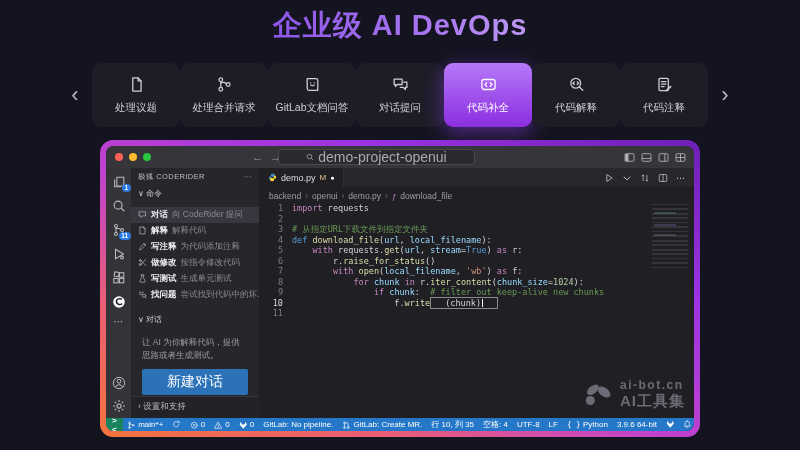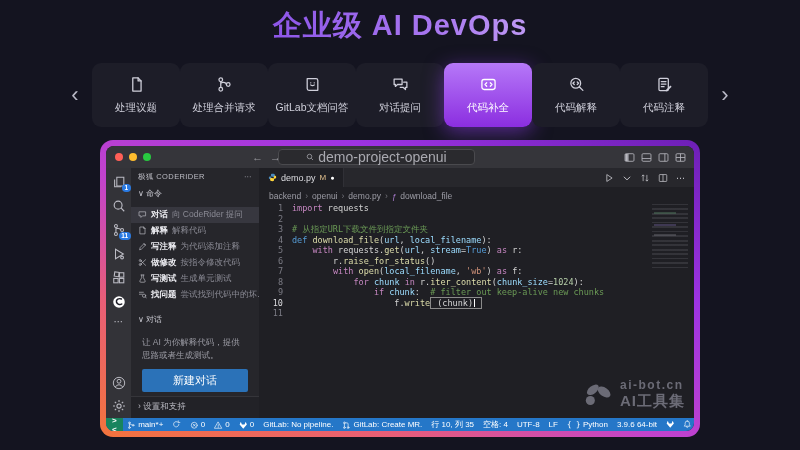--- a/index.html
+++ b/index.html
@@ -45,42 +45,42 @@
   .sb-head{height:17px;display:flex;align-items:center;padding:0 7px;font-size:7.5px;letter-spacing:.4px;color:#bdbdc5;flex:none;}
   .sb-head .more{margin-left:auto;color:#9a9aa2;}
   .sb-section{padding:3px 7px 8px;color:#c9c9d1;font-size:8px;}
   .cmd{display:flex;align-items:flex-end;gap:4px;padding:2px 7px;white-space:nowrap;overflow:hidden;cursor:pointer;}
   .cmd.hl{background:#37373f;}
   .cmd b{color:#ebebf0;}
   .cmd .desc{color:#8a8a94;}
   .cmd svg{width:9px;height:9px;flex:none;}
   .hint{padding:3px 11px 0;color:#9a9aa3;line-height:1.55;}
   .newchat{margin:7px 11px 0;background:#2b72b8;color:#fff;border:none;padding:4px 0;
-      border-radius:2px;font-size:11px;cursor:pointer;font-family:inherit;}
+      border-radius:2px;font-size:14px;cursor:pointer;font-family:inherit;}
   .sb-foot{margin-top:auto;padding:4px 7px 5px;border-top:1px solid #35353a;color:#b9b9c1;background:#222227;}
   
   .editor{flex:1;background:#1f1f24;display:flex;flex-direction:column;position:relative;min-width:0;}
   .tabsbar{height:19px;background:#27272c;display:flex;align-items:stretch;flex:none;}
   .edtab{display:flex;align-items:center;gap:4px;padding:0 9px;background:#1f1f24;font-size:9px;color:#dcdce0;
       border-right:1px solid #303036;cursor:pointer;}
   .edtab .mod{color:#e2c08d;font-size:8px;}
   .edtab .dot{color:#fff;font-size:7px;}
   .ed-actions{margin-left:auto;display:flex;align-items:center;gap:8px;padding-right:9px;color:#c4c4ca;font-size:9px;}
   .ed-actions svg{width:10px;height:10px;}
   .crumbs{height:14px;display:flex;align-items:flex-end;gap:4px;padding:0 10px;font-size:8.5px;color:#9d9da6;flex:none;white-space:nowrap;}
   .crumbs .sep{color:#74747c;}
   .crumbs .fn-ic{color:#b180d7;font-style:italic;font-size:8px;}
   .code{flex:1;position:relative;font-family:"DejaVu Sans Mono","Liberation Mono",monospace;
       font-size:8.5px;line-height:10.5px;padding-top:2px;overflow:hidden;}
   .cl{display:flex;white-space:pre;}
   .ln{width:24px;text-align:right;padding-right:9px;color:#7b7b84;flex:none;}
   .cl.cur .ln{color:#dadade;}
   .c-kw{color:#c586c0;} .c-def{color:#569cd6;} .c-fn{color:#dcdcaa;} .c-var{color:#9cdcfe;}
   .c-str{color:#ce9178;} .c-num{color:#b5cea8;} .c-com{color:#6a9955;} .c-pl{color:#d4d4d4;}
-  .c-box{color:#d4d4d4;border:1px solid #8a8a8a;padding:0 6px;margin:-1px 0;}
+  .c-box{color:#d4d4d4;border:1px solid #8a8a8a;padding:0 14px;margin:-1px 0;}
   .c-box::after{content:"";display:inline-block;width:1px;height:8px;background:#fff;margin-left:1px;vertical-align:-1px;}
   .minimap{position:absolute;top:3px;right:6px;width:36px;height:64px;opacity:.55;
       background:repeating-linear-gradient(180deg,rgba(170,170,180,.28) 0 1.5px,transparent 1.5px 4.5px);}
   .minimap::after{content:"";position:absolute;left:2px;top:8px;width:22px;height:2px;background:rgba(120,190,140,.5);
       box-shadow:0 12px 0 rgba(150,130,210,.5),0 22px 0 rgba(170,170,180,.45);}
   
   .watermark{position:absolute;right:9px;bottom:9px;display:flex;align-items:center;gap:7px;color:#6b6b76;}
   .wm-text{display:flex;flex-direction:column;line-height:1.1;}
   .wm-site{font-size:12px;font-weight:bold;letter-spacing:1.5px;}
   .wm-name{font-size:15px;font-weight:bold;letter-spacing:1px;}

